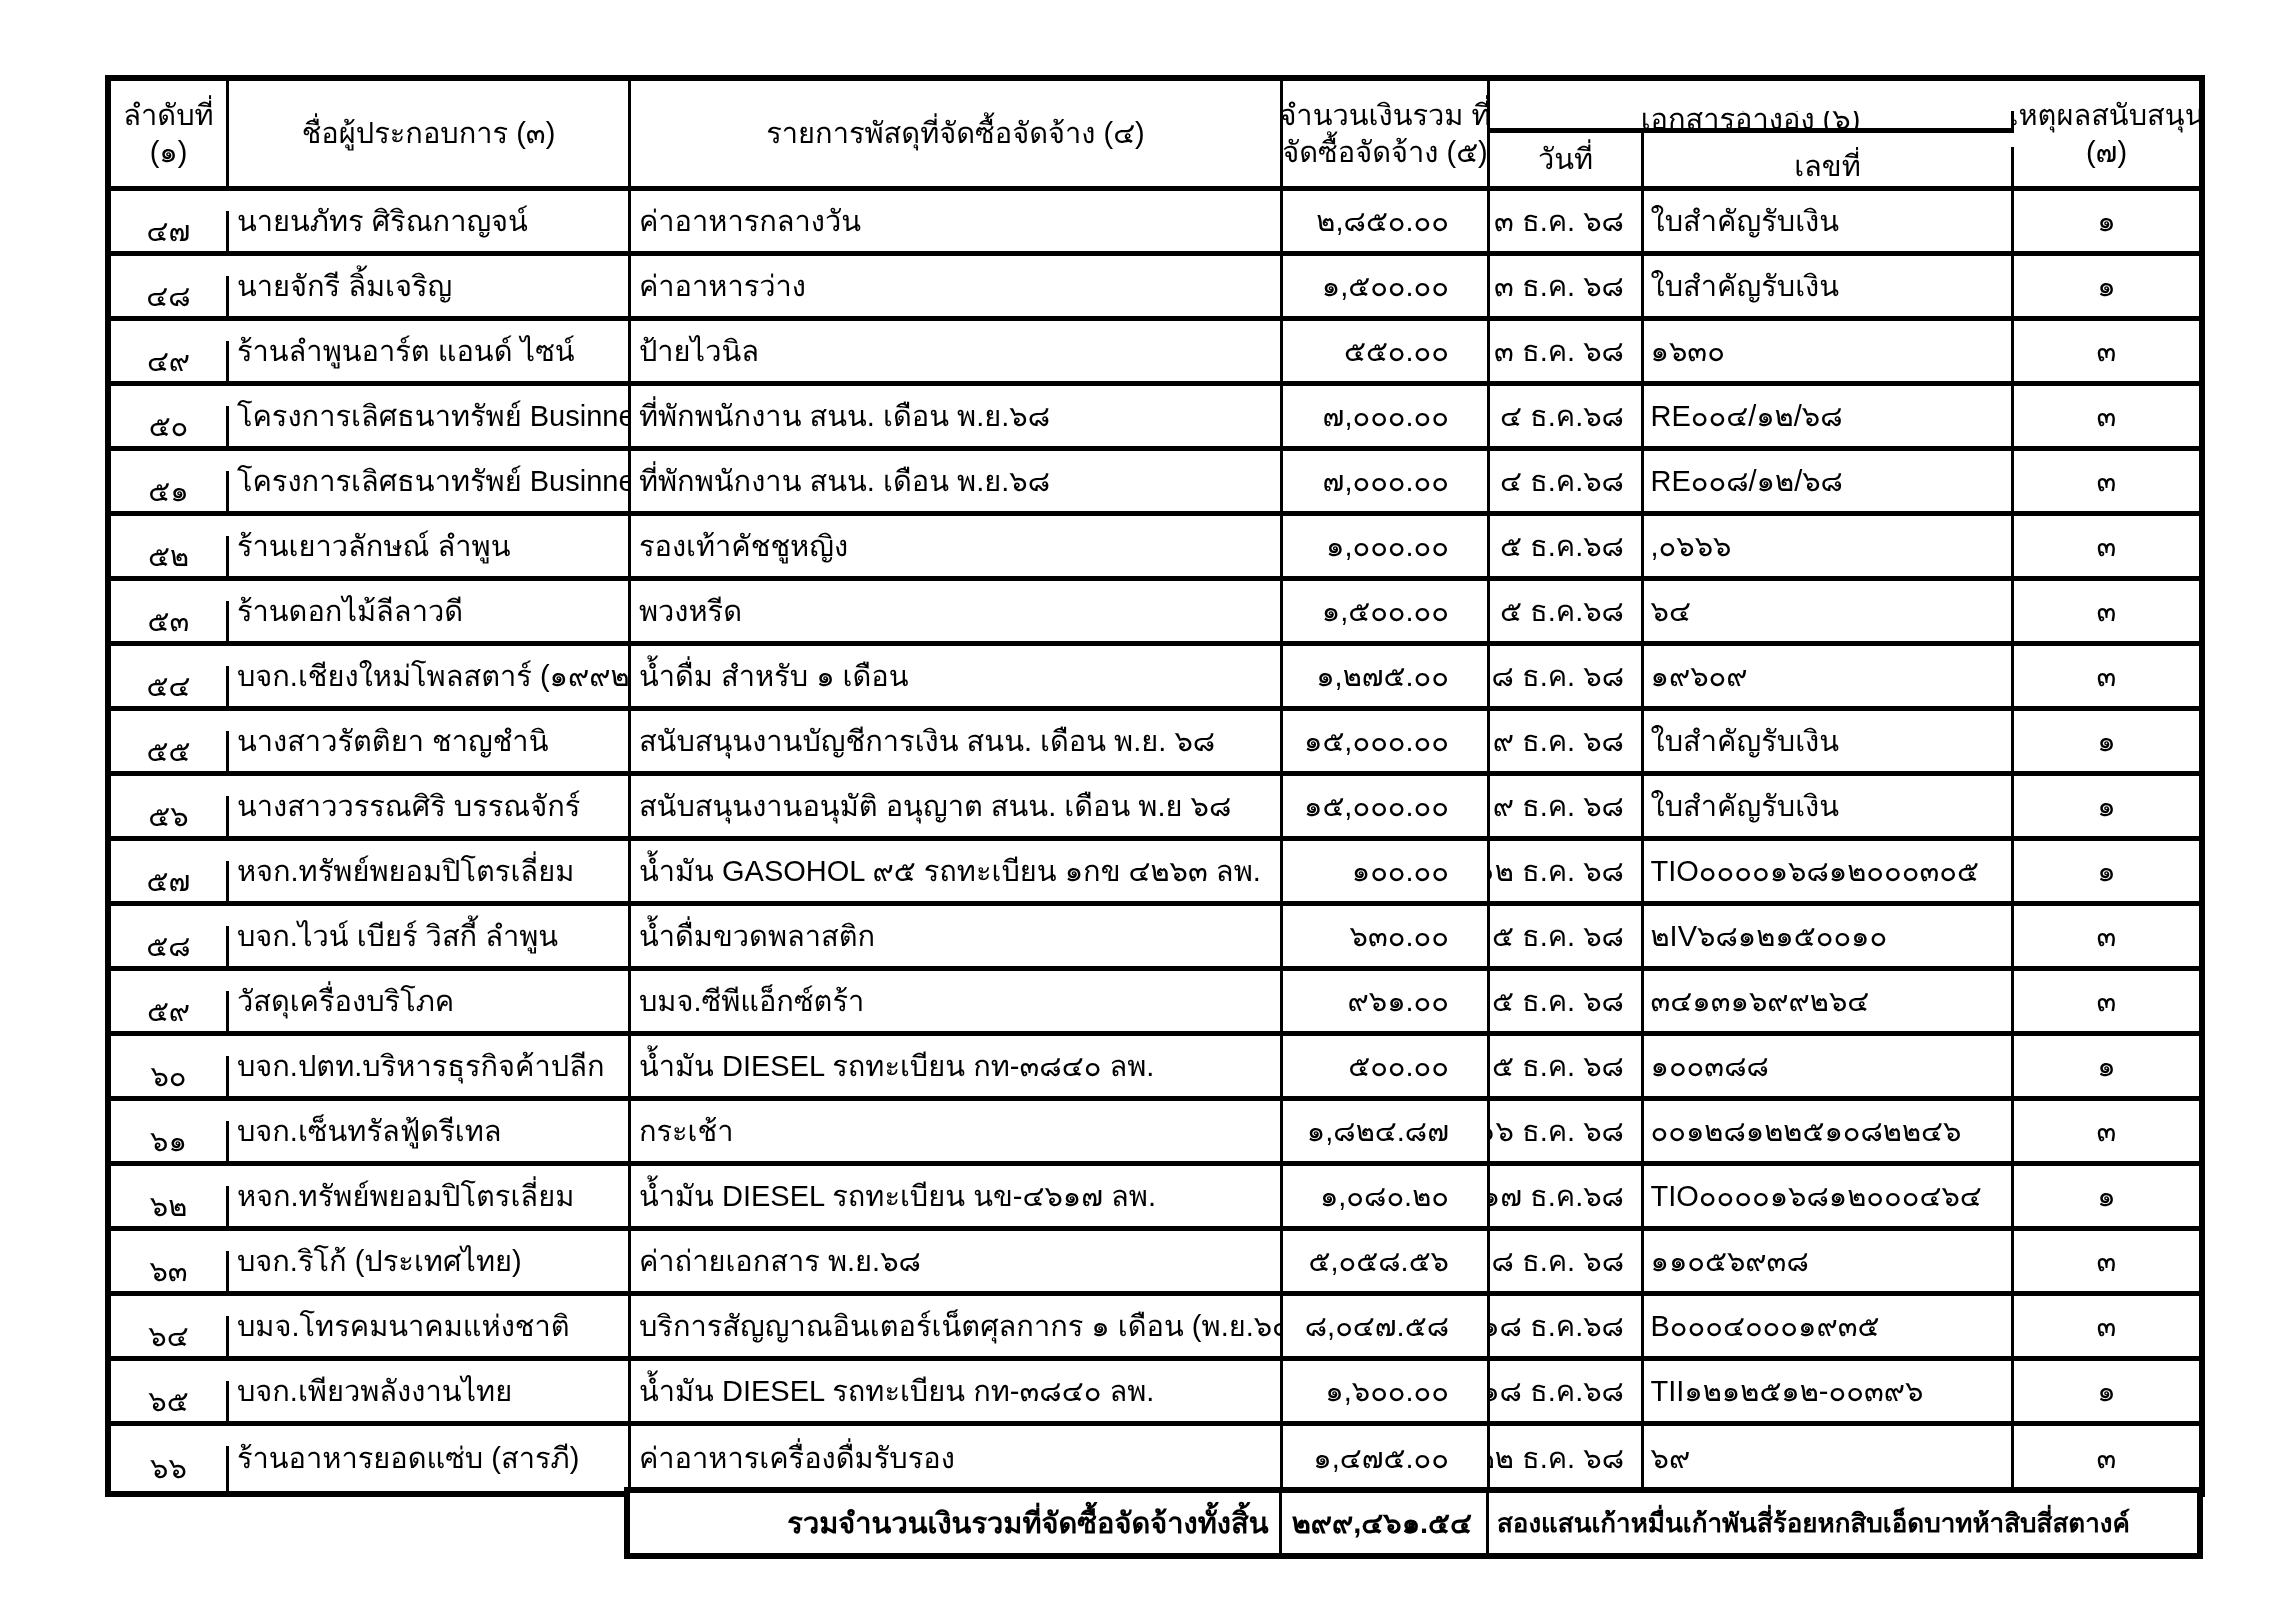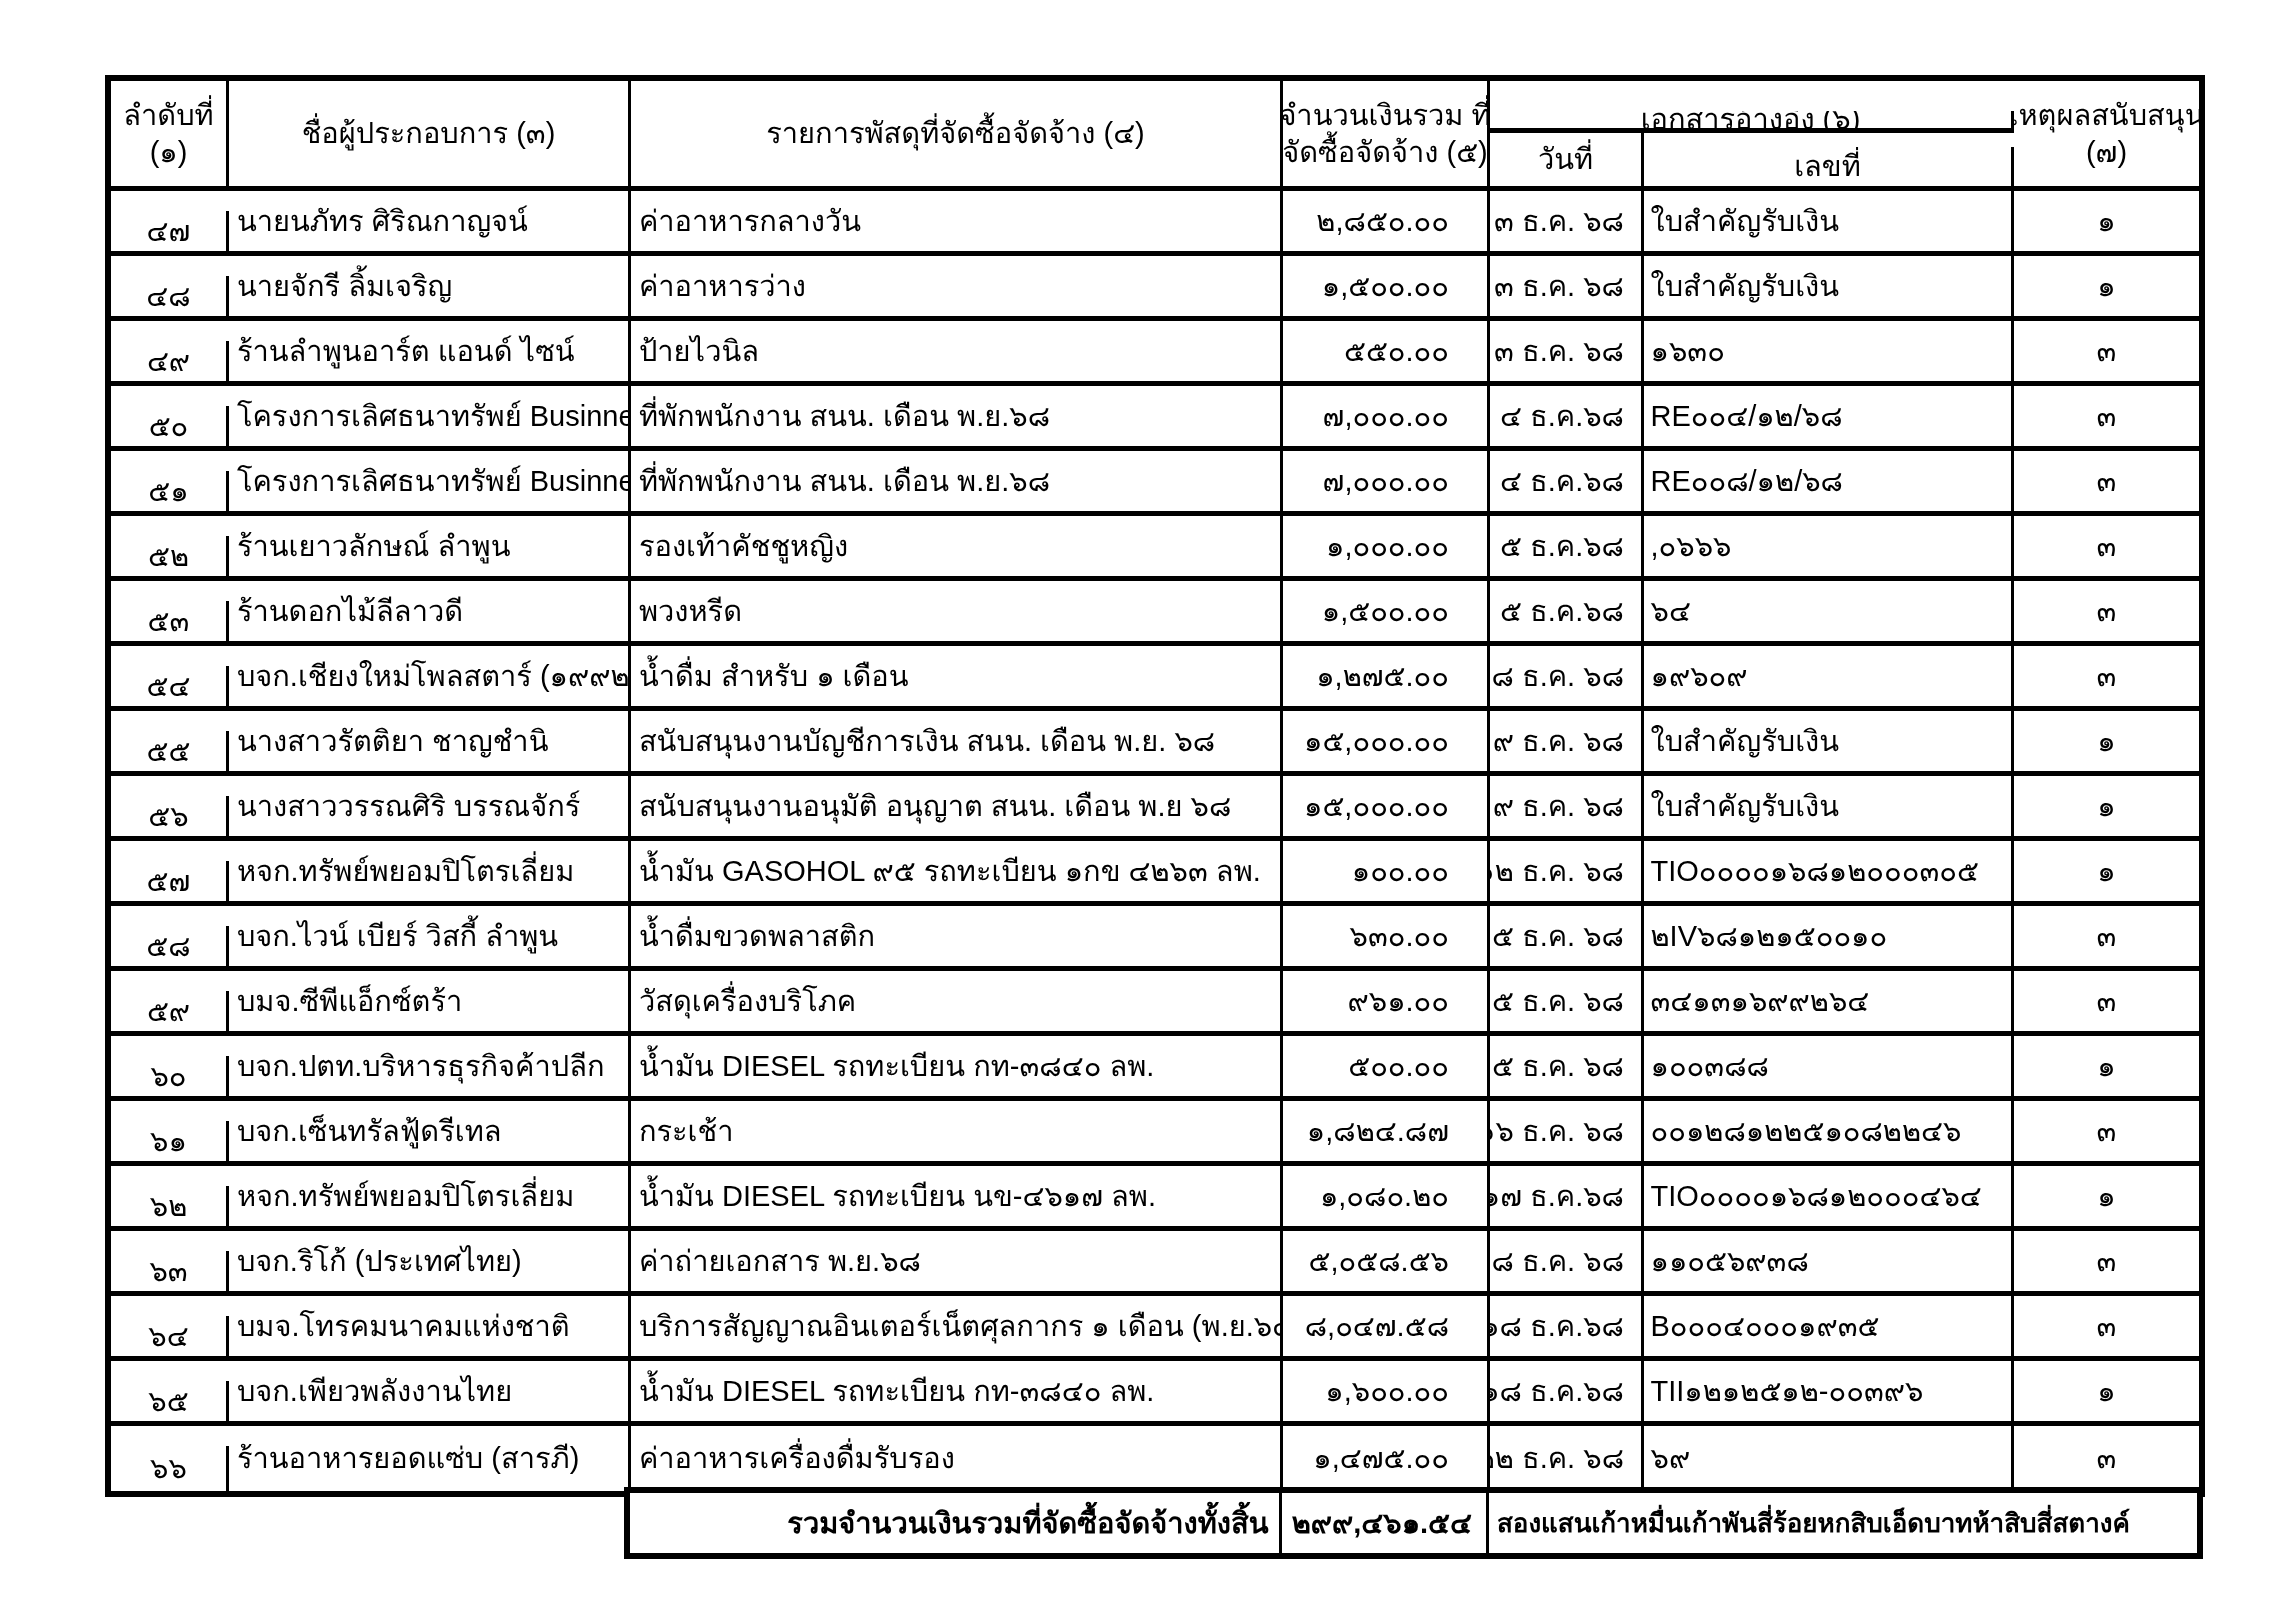--- a/index.html
+++ b/index.html
@@ -200,22 +200,22 @@
 
   <div class="cell c-no">๕๘</div>
   <div class="cell c-vendor">บจก.ไวน์ เบียร์ วิสกี้ ลำพูน</div>
   <div class="cell c-item">น้ำดื่มขวดพลาสติก</div>
   <div class="cell c-amount">๖๓๐.๐๐</div>
   <div class="cell c-date">๑๕ ธ.ค. ๖๘</div>
   <div class="cell c-ref">๒IV๖๘๑๒๑๕๐๐๑๐</div>
   <div class="cell c-reason">๓</div>
 
   <div class="cell c-no">๕๙</div>
+  <div class="cell c-item">วัสดุเครื่องบริโภค</div>
   <div class="cell c-vendor">บมจ.ซีพีแอ็กซ์ตร้า</div>
-  <div class="cell c-item">วัสดุเครื่องบริโภค</div>
   <div class="cell c-amount">๙๖๑.๐๐</div>
   <div class="cell c-date">๑๕ ธ.ค. ๖๘</div>
   <div class="cell c-ref">๓๔๑๓๑๖๙๙๒๖๔</div>
   <div class="cell c-reason">๓</div>
 
   <div class="cell c-no">๖๐</div>
   <div class="cell c-vendor">บจก.ปตท.บริหารธุรกิจค้าปลีก</div>
   <div class="cell c-item">น้ำมัน DIESEL  รถทะเบียน กท-๓๘๔๐ ลพ.</div>
   <div class="cell c-amount">๕๐๐.๐๐</div>
   <div class="cell c-date">๑๕ ธ.ค. ๖๘</div>

